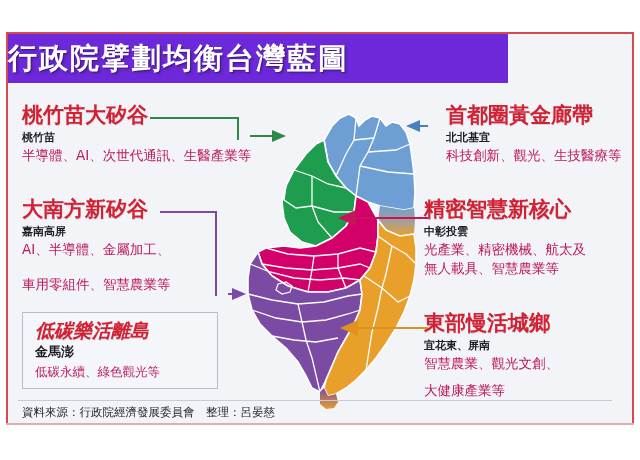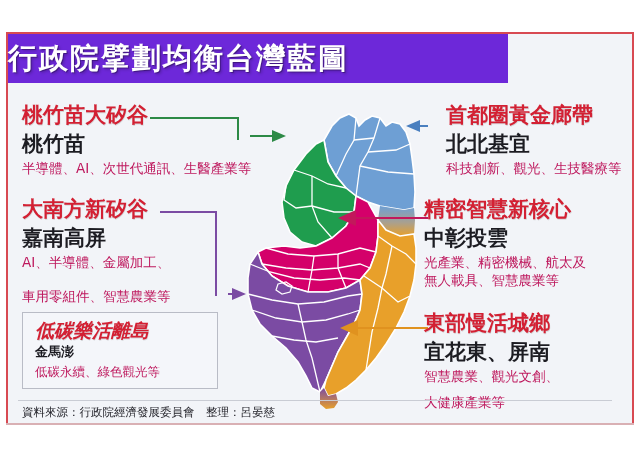--- a/index.html
+++ b/index.html
@@ -35,21 +35,21 @@
   }
 
   
   .block{position:absolute;}
   .bk-title{
     font-size:21px;font-weight:bold;color:#d32033;
     line-height:1.12;white-space:nowrap;
     text-shadow:0.5px 0.5px 0 rgba(0,0,0,.12);
   }
   .bk-sub{
-    font-size:21px;font-weight:bold;color:#1c1c22;
+    font-size:11px;font-weight:bold;color:#1c1c22;
     line-height:1.25;margin-top:3px;white-space:nowrap;
   }
   .bk-body{
     font-size:13.5px;color:#be185d;line-height:1.36;margin-top:2px;
     white-space:nowrap;
   }
 
   
   .island-box{
     position:absolute;left:22px;top:312px;width:196px;

